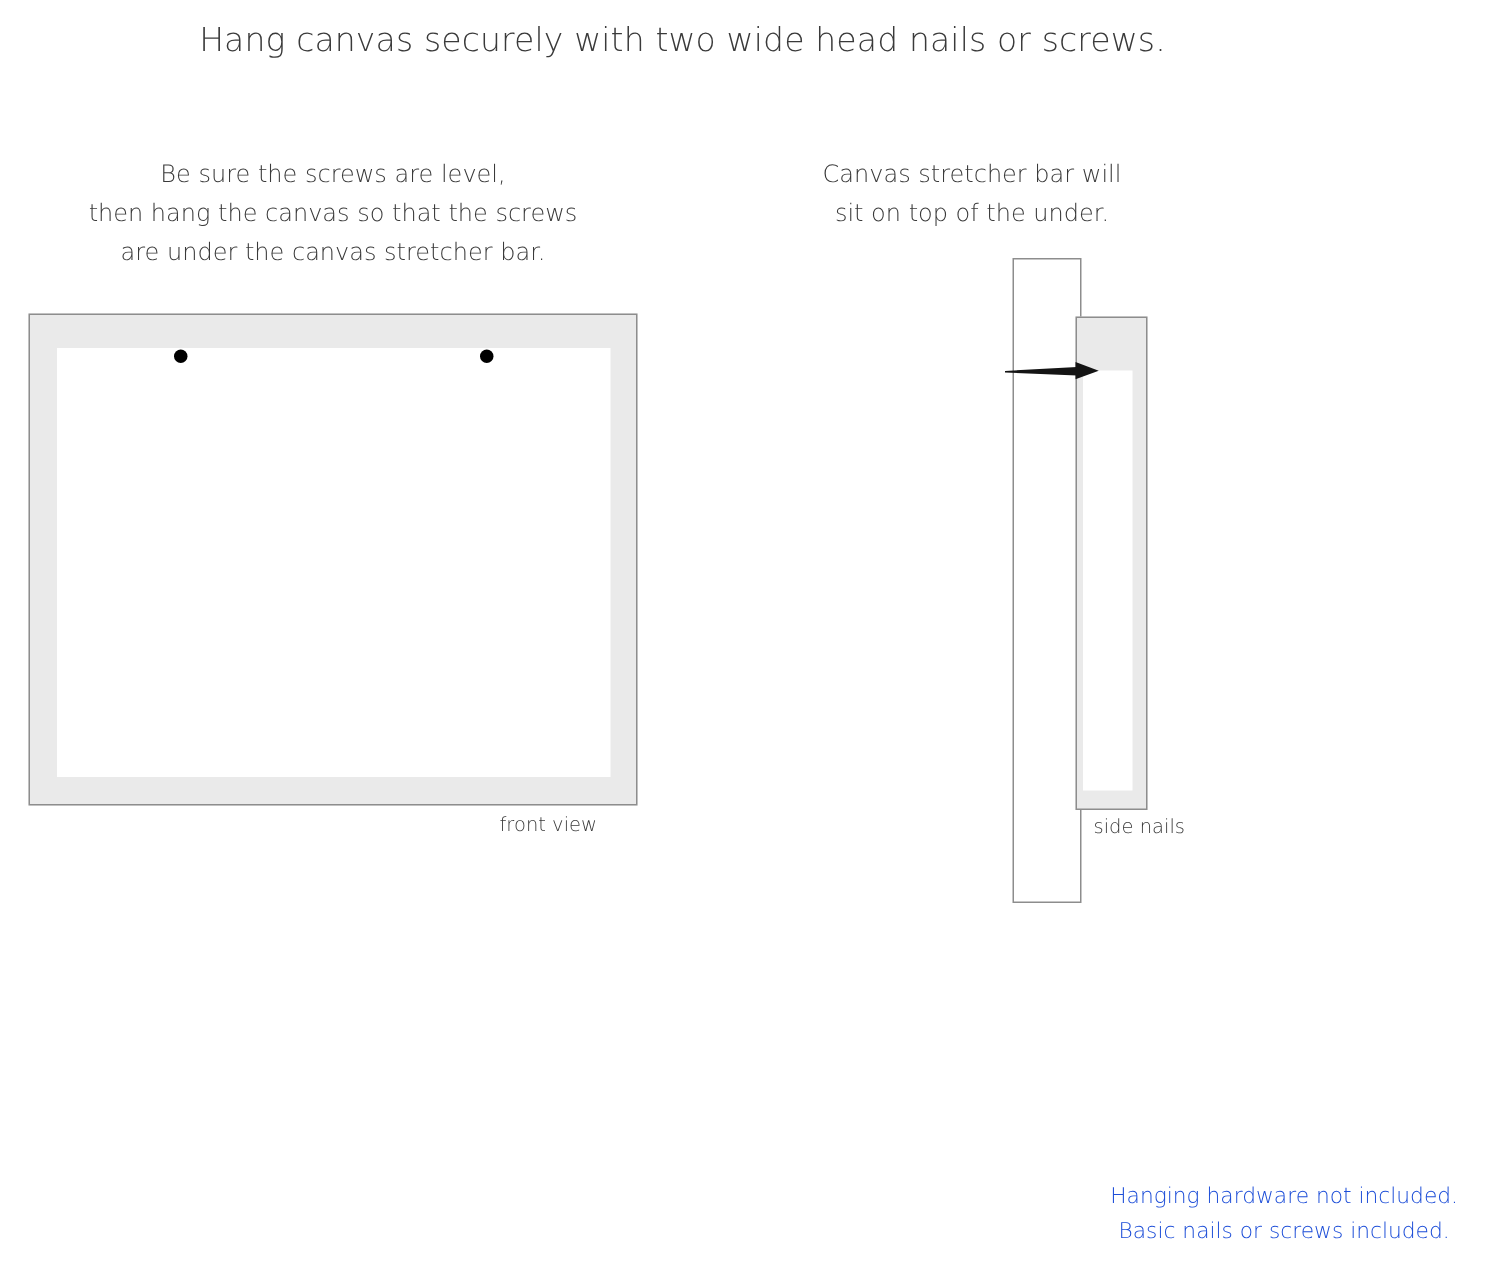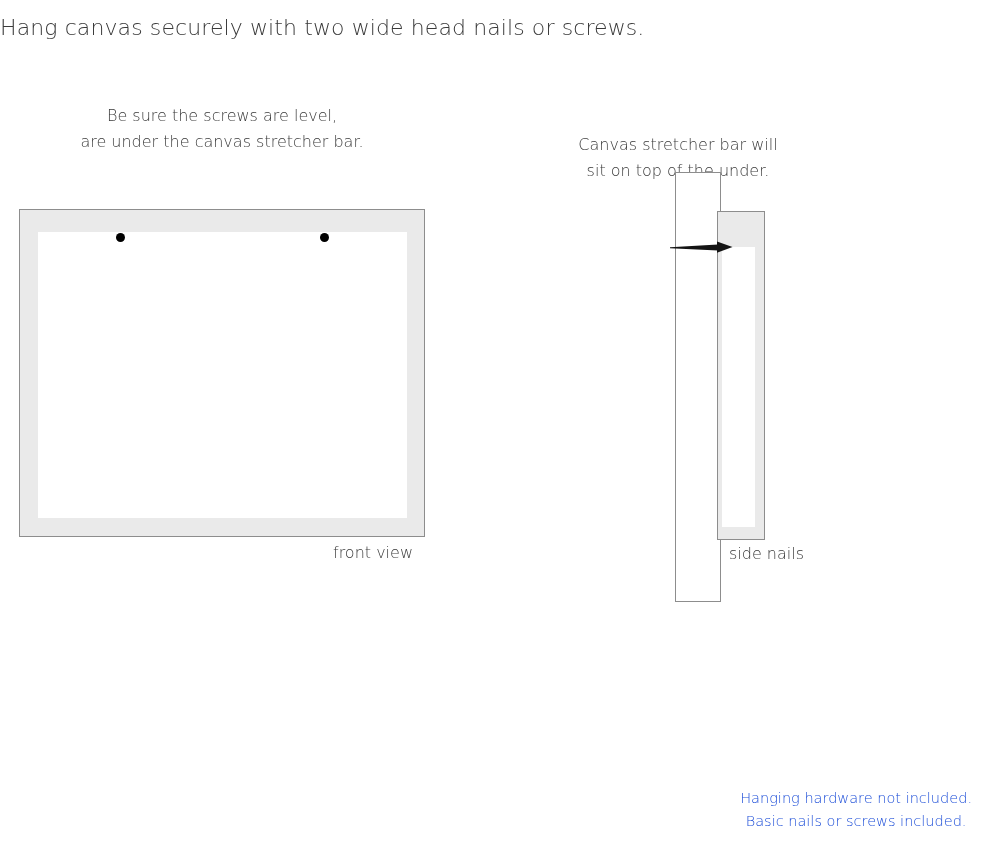--- a/index.html
+++ b/index.html
@@ -20,51 +20,50 @@
     background: #ffffff;
     overflow: hidden;
   }
 
   
   .title {
     position: absolute;
     left: 0;
     top: 14px;
     width: 910px;
-    text-align: left;
+    text-align: center;
     font-size: 22px;
     font-weight: 300;
     letter-spacing: 0.1px;
     color: #3a3a3a;
     line-height: 1.25;
   }
   .caption {
     position: absolute;
     text-align: center;
     font-size: 16px;
     font-weight: 300;
     color: #3a3a3a;
     line-height: 1.62;
   }
   .caption-left {
     left: 10px;
     top: 103px;
     width: 424px;
   }
   .caption-right {
-    left: 538px;
+    left: 508px;
     top: 103px;
     width: 280px;
-    margin-top: 29px;
   }
   .caption .line { display: block; white-space: nowrap; }
 
   .view-label {
     position: absolute;
-    font-size: 16px;
+    font-size: 13px;
     font-weight: 300;
     color: #3a3a3a;
     white-space: nowrap;
   }
   .label-front { left: 333px; top: 543px; }
   .label-side  { left: 729px; top: 544px; }
 
   .disclaimer {
     position: absolute;
     right: 18px;
@@ -157,20 +156,21 @@
 </style>
 </head>
 <body>
 
 <div id="page">
 
   <div class="title">Hang canvas securely with two wide head nails or screws.</div>
 
   <div class="caption caption-left">
     <span class="line">Be sure the screws are level,</span>
+    <span class="line">then hang the canvas so that the screws</span>
     <span class="line">are under the canvas stretcher bar.</span>
   </div>
 
   <div class="caption caption-right">
     <span class="line">Canvas stretcher bar will</span>
     <span class="line">sit on top of the under.</span>
   </div>
 
   <div class="front-view">
     <div class="frame-outer"></div>

